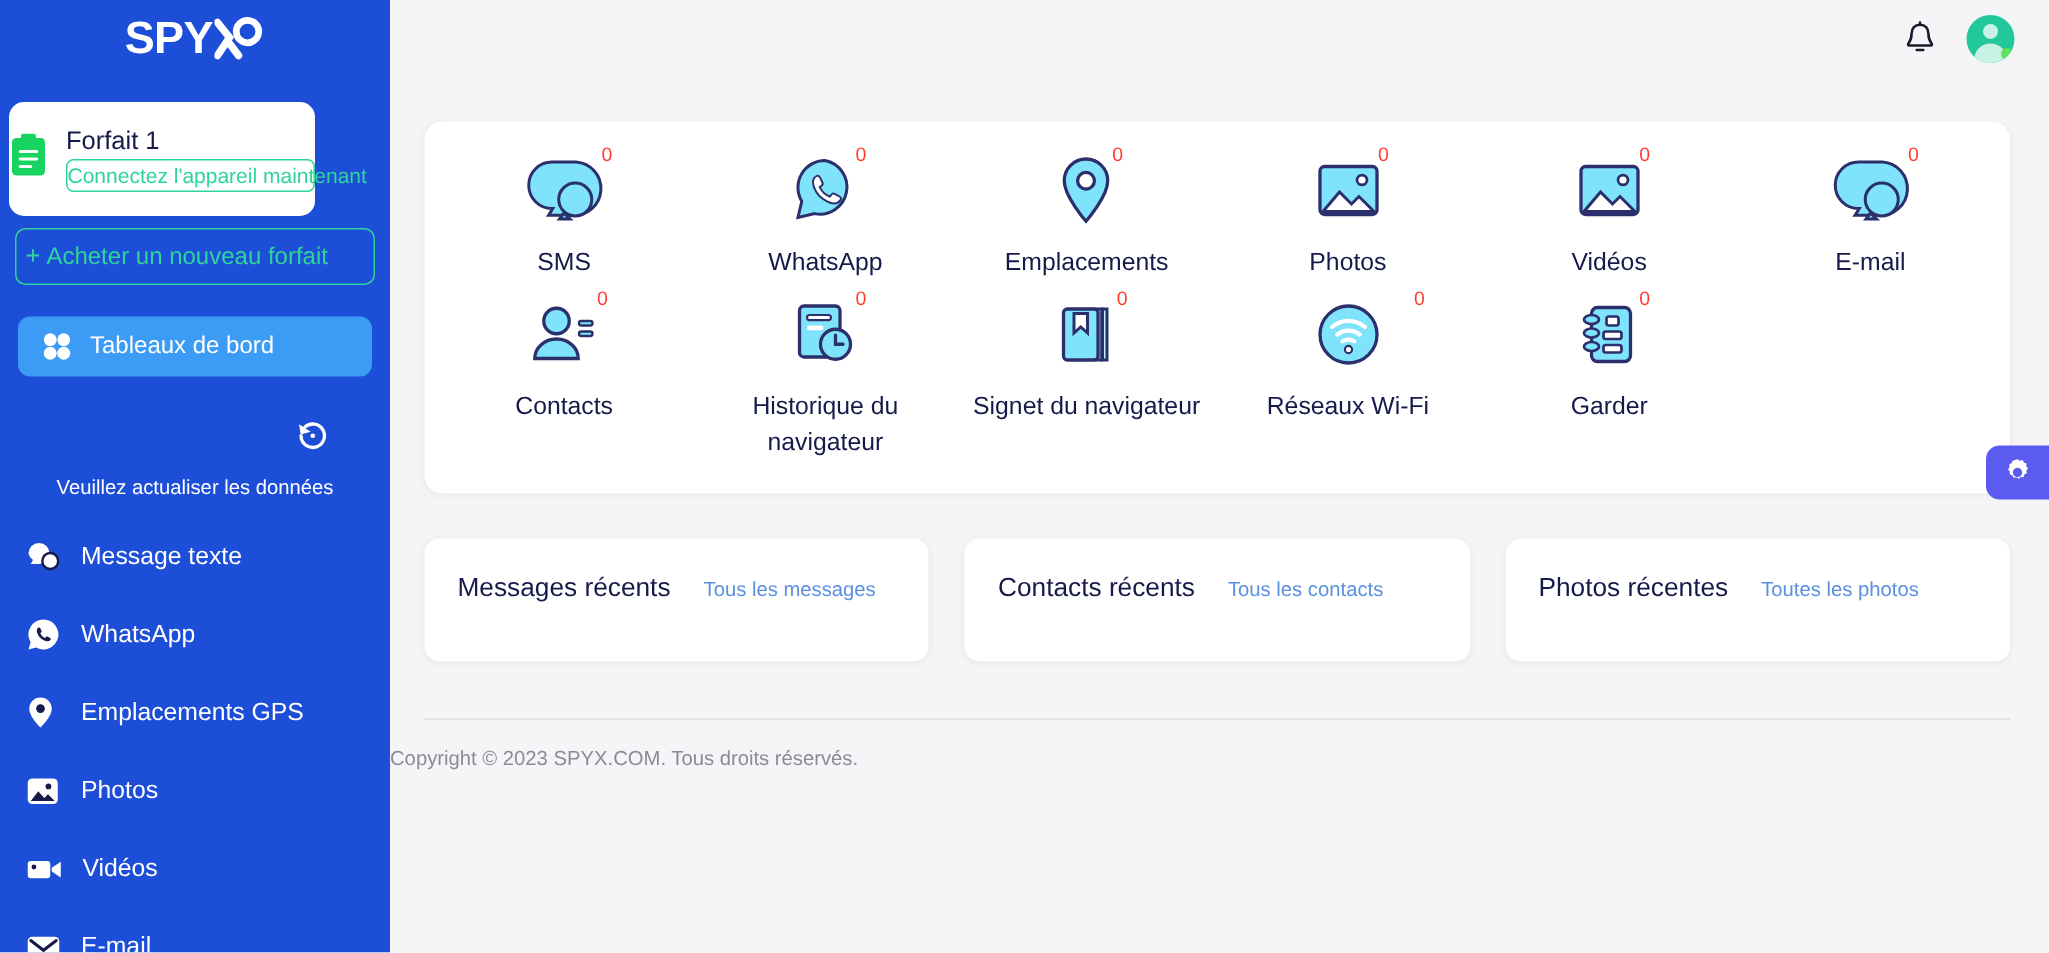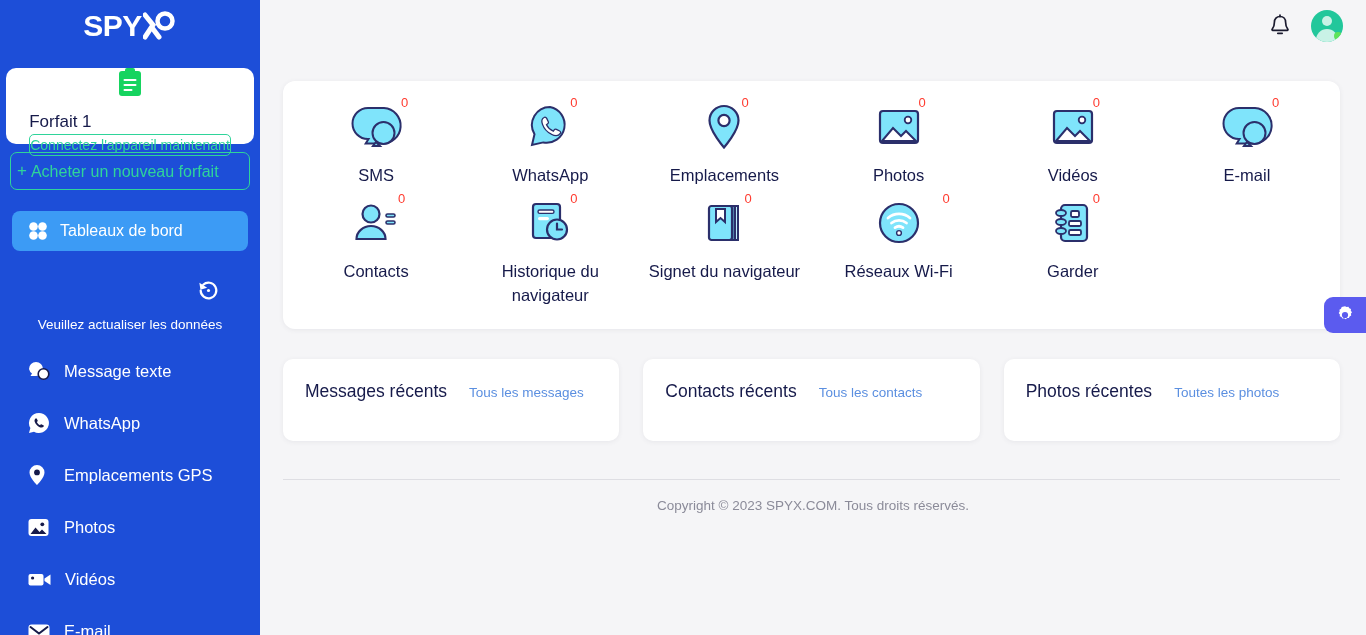--- a/index.html
+++ b/index.html
@@ -23,25 +23,24 @@
     height: 52px; display: flex; align-items: center; justify-content: center;
   }
   .logo { display: flex; align-items: center; gap: 1px; }
   .logo-text {
     color: #ffffff; font-size: 30px; font-weight: bold;
     letter-spacing: -0.5px; line-height: 1;
   }
 
   .plan-card {
     position: absolute; left: 6px; top: 68px;
-    width: 248px; height: 76px;
+    width: 204px; height: 76px;
     background: #ffffff; border-radius: 10px;
     display: flex; align-items: center; padding: 0 0; gap: 10px;
     z-index: 3;
-    flex-direction: column;
   }
   .clipboard-icon { flex: 0 0 28px; }
   .plan-info { flex: 1; min-width: 0; }
   .plan-title {
     color: #161a4a; font-size: 17px; margin-bottom: 2px;
   }
   .plan-connect {
     border: 1px solid #2fd49a; border-radius: 5px;
     color: #2fd49a; font-size: 14px; text-align: center;
     height: 22px; line-height: 20px; white-space: nowrap; overflow: visible;
@@ -69,21 +68,21 @@
   .refresh-block { position: absolute; left: 0; top: 278px; width: 260px; }
   .refresh-icon-row { display: flex; justify-content: center; padding-left: 156px; }
   .refresh-label {
     color: #ffffff; font-size: 13.5px; text-align: center;
     margin-top: 14px; width: 260px;
   }
 
   .nav-list { position: absolute; left: 0; top: 345px; width: 260px; }
   .nav-item {
     display: flex; align-items: center; gap: 14px;
-    height: 52px; padding-left: 28px;
+    height: 52px; padding-left: 18px;
     color: #ffffff; font-size: 16.5px;
   }
   .nav-item .ico { flex: 0 0 22px; display: flex; align-items: center; }
 
   
   .main {
     flex: 1; height: 635px; background: #f5f5f7;
     position: relative; overflow: hidden;
   }
   .topbar {
@@ -138,21 +137,21 @@
     box-shadow: 0 1px 5px rgba(60,60,90,0.08);
     display: flex; align-items: flex-start; padding: 22px 22px 0 22px; gap: 22px;
   }
   .recent-title { color: #161a4a; font-size: 17.5px; }
   .recent-link { color: #5b8fe0; font-size: 13.5px; padding-top: 4px; }
 
   .footer-sep {
     margin: 38px 26px 0 23px; height: 1px; background: #dedee3;
   }
   .footer-text {
-    text-align: center; color: #8b8b99; font-size: 13.5px; padding-top: 18px;
+    color: #8b8b99; font-size: 13.5px; padding-top: 18px;
   }
 
   .gear-tab {
     position: absolute; right: 0; top: 297px;
     width: 42px; height: 36px; background: #5b5bef;
     border-radius: 9px 0 0 9px;
     display: flex; align-items: center; justify-content: center;
   }
 </style>
 </head>

